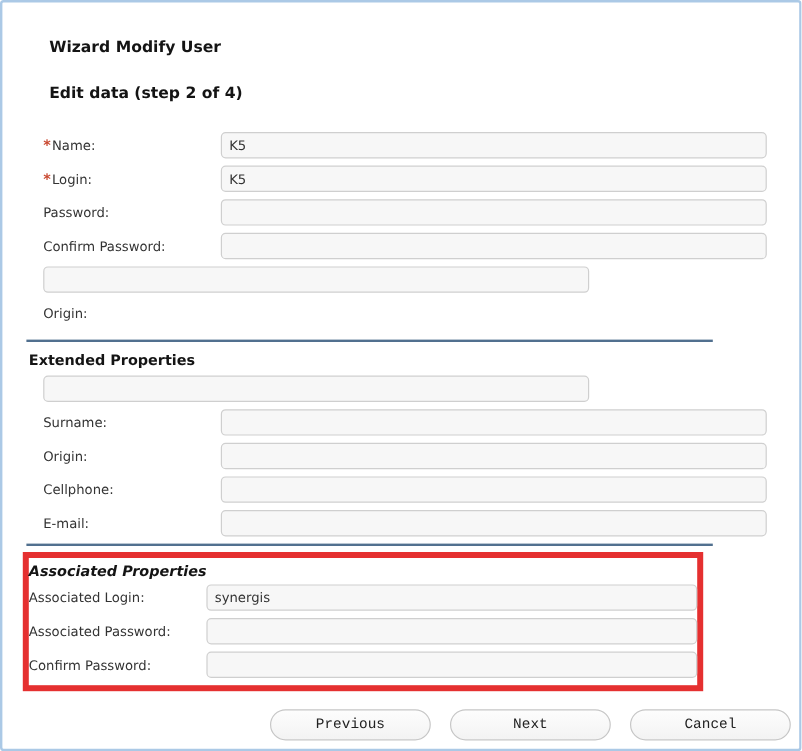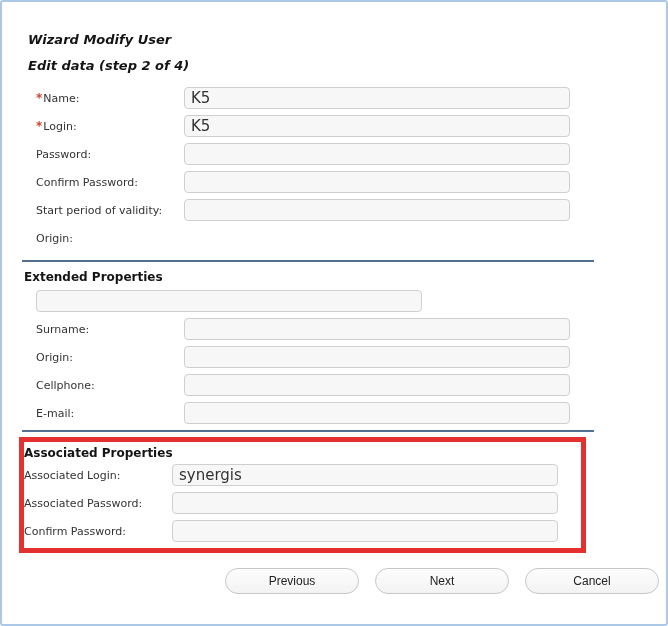--- a/index.html
+++ b/index.html
@@ -22,22 +22,21 @@
     background: #ffffff;
     font-family: "DejaVu Sans", "Liberation Sans", sans-serif;
     overflow: hidden;
   }
   .wizard-header { margin: 27px 0 0 22px; }
   .wizard-title, .wizard-subtitle {
     font-size: 13px;
     font-weight: bold;
     color: var(--heading-text);
     line-height: 22px;
-    margin: 4px;
-    font-style: italic;
+    margin: 17px;
   }
   .rows-block { margin-top: 7px; }
   .form-row {
     display: flex;
     align-items: center;
     height: 28px;
     padding-left: 34px;
   }
   .field-label {
     flex: 0 0 148px;
@@ -47,27 +46,27 @@
     white-space: nowrap;
     overflow: hidden;
   }
   .required-mark {
     color: var(--accent-required);
     font-weight: bold;
     font-size: 12px;
     margin-right: 1px;
   }
   .field-input {
-    width: 386px;
+    width: 455px;
     height: 22px;
     background: var(--field-bg);
     border: 1px solid var(--field-border);
     border-radius: 4px;
     font-family: inherit;
-    font-size: 15px;
+    font-size: 11px;
     color: var(--label-text);
     padding: 0 6px;
     outline: none;
   }
   .section-divider {
     height: 2px;
     width: 572px;
     background: var(--divider);
     margin: 8px 0 0 20px;
     border: none;
@@ -78,35 +77,35 @@
     color: var(--heading-text);
     margin: 8px 0 2px 22px;
     line-height: 15px;
   }
   .highlight-box {
     margin: 5px 0 0 17px;
     width: 567px;
     border: 5px solid var(--highlight-red);
     padding: 2px 0 3px 0;
   }
-  .highlight-box .section-heading { margin: 2px 0 0 0; }
+  .highlight-box .section-heading { margin: 2px 0 0 0; font-style: italic; }
   .highlight-box .form-row { padding-left: 0; }
   .button-row {
     display: flex;
     justify-content: flex-end;
     gap: 16px;
     margin: 15px 7px 0 0;
   }
   .wizard-button {
     width: 134px;
     height: 26px;
     border: 1px solid #c6c6c6;
     border-radius: 13px;
     background: linear-gradient(#fdfdfd, #f3f3f3);
-    font-family: Liberation Sans, sans-serif;
+    font-family: Liberation Mono, monospace;
     font-size: 12px;
     color: #222222;
     cursor: pointer;
   }
 </style>
 </head>
 <body>
 
 <div class="page">
 
@@ -126,21 +125,20 @@
     </div>
     <div class="form-row">
       <div class="field-label">Password:</div>
       <input class="field-input" value="" style="">
     </div>
     <div class="form-row">
       <div class="field-label">Confirm Password:</div>
       <input class="field-input" value="" style="">
     </div>
     <div class="form-row">
-      <div class="field-label">Start period of validity:</div>
       <input class="field-input" value="" style="">
     </div>
     <div class="form-row">
       <div class="field-label">Origin:</div>
     </div>
   </div>
 
   <div class="section-divider"></div>
 
   <div>

